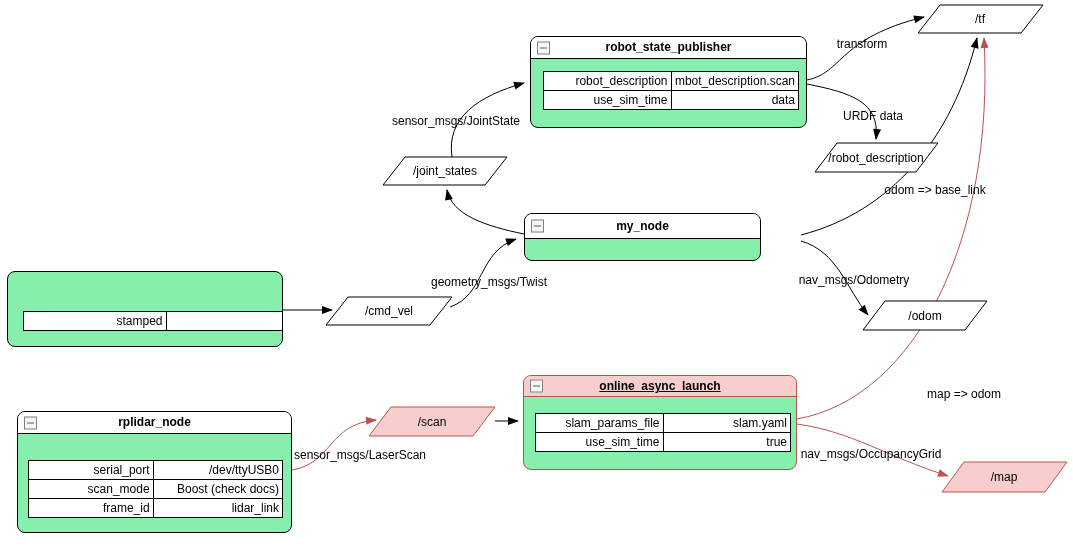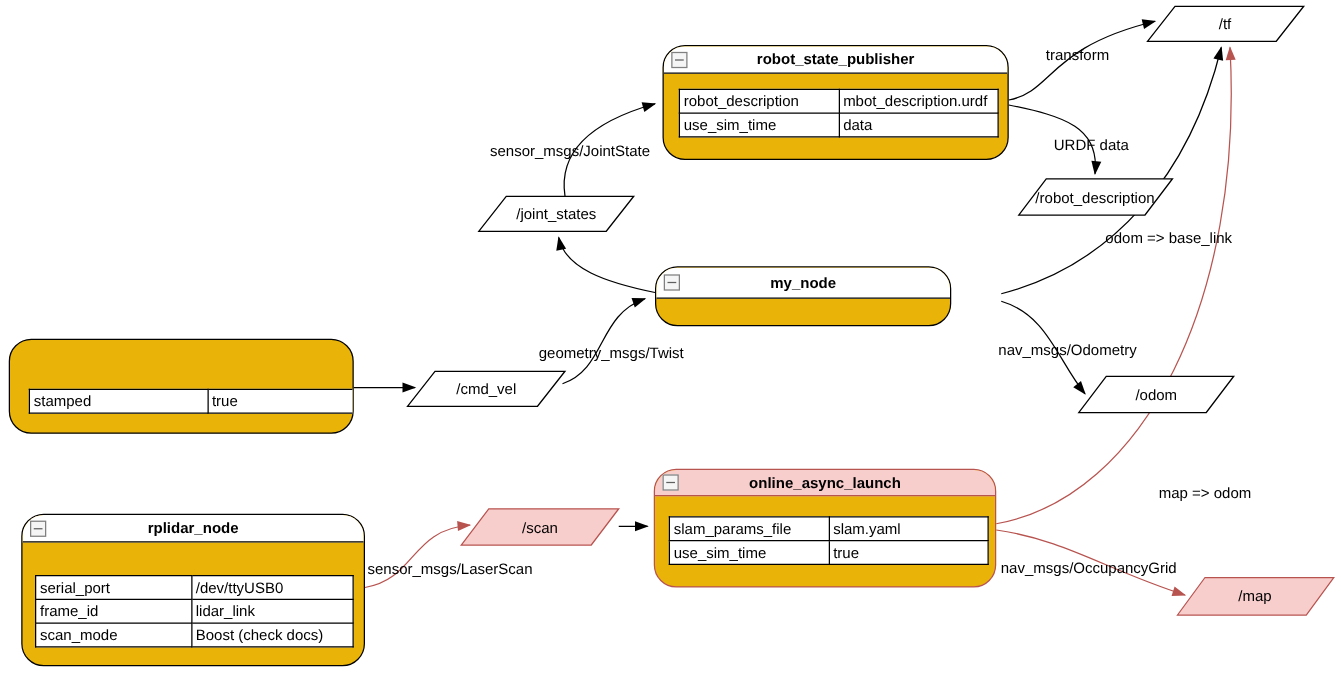--- a/index.html
+++ b/index.html
@@ -5,47 +5,47 @@
   html,body { margin:0; padding:0; background:#ffffff; }
   #canvas {
     position:relative; width:1073px; height:546px; background:#ffffff;
     font-family:"Liberation Sans", sans-serif; overflow:hidden;
   }
   #edges { position:absolute; left:0; top:0; }
   .edge-label { font-size:12px; fill:#000000; font-family:"Liberation Sans", sans-serif; }
   .topic-label { font-size:12px; fill:#000000; font-family:"Liberation Sans", sans-serif; }
 
   .node {
-    position:absolute; box-sizing:border-box; background:#eab308;
-    border:1px solid #000000; border-radius:18px; overflow:hidden;
+    position:absolute; box-sizing:border-box; background:#86efac;
+    border:1px solid #000000; border-radius:8px; overflow:hidden;
   }
   .node .node-title {
     position:relative; box-sizing:border-box; border-bottom:1px solid #000000;
     font-size:12px; font-weight:bold; text-align:center; background:#ffffff;
   }
-  .node.red { border-color:#b85450; }
+  .node.red { border-color:#b85450;text-decoration:underline; }
   .node.red .node-title { background:#f8cecc; border-bottom-color:#b85450; }
 
   .collapse {
     position:absolute; left:6px; top:50%; transform:translateY(-50%);
     width:13px; height:13px; box-sizing:border-box;
     border:1px solid #808080; background:#f5f5f5;
   }
   .collapse::after {
     content:""; position:absolute; left:2px; right:2px; top:5px;
     border-top:1px solid #606060;
   }
 
   table.ptable {
     position:absolute; border-collapse:collapse; background:#ffffff;
     table-layout:fixed;
   }
   table.ptable td {
     border:1px solid #000000; height:18px; padding:0 3px;
-    font-size:12px; text-align:left; vertical-align:middle;
+    font-size:12px; text-align:right; vertical-align:middle;
     overflow:hidden; white-space:nowrap;
   }
 </style>
 </head>
 <body>
 
 <div id="canvas">
 
   <svg id="edges" width="1073" height="546" viewBox="0 0 1073 546">
     <defs>
@@ -105,21 +105,21 @@
 
   <div class="node" style="left:530px; top:36px; width:277px; height:92px;">
     <div class="node-title" style="height:22px; line-height:21px;">
       <span class="collapse"></span>
       <span>robot_state_publisher</span>
     </div>
     <table class="ptable" style="left:12px; top:34px; width:256px;">
       <tbody>
           <tr>
         <td style="width:50%">robot_description</td>
-        <td style="width:50%">mbot_description.urdf</td>
+        <td style="width:50%">mbot_description.scan</td>
       </tr>
       <tr>
         <td>use_sim_time</td>
         <td>data</td>
       </tr>
     </tbody>
       </table>
   </div>
 
   <div class="node" style="left:524px; top:213px; width:237px; height:48px;">
@@ -145,26 +145,26 @@
       <span class="collapse"></span>
       <span>rplidar_node</span>
     </div>
     <table class="ptable" style="left:10px; top:48px; width:255px;">
       <tbody>
           <tr>
         <td style="width:49%">serial_port</td>
         <td style="width:51%">/dev/ttyUSB0</td>
       </tr>
       <tr>
+        <td>scan_mode</td>
+        <td>Boost (check docs)</td>
+      </tr>
+      <tr>
         <td>frame_id</td>
         <td>lidar_link</td>
-      </tr>
-      <tr>
-        <td>scan_mode</td>
-        <td>Boost (check docs)</td>
       </tr>
     </tbody>
       </table>
   </div>
 
   <div class="node red" style="left:523px; top:375px; width:274px; height:95px;">
     <div class="node-title" style="height:21px; line-height:20px;">
       <span class="collapse"></span>
       <span>online_async_launch</span>
     </div>

